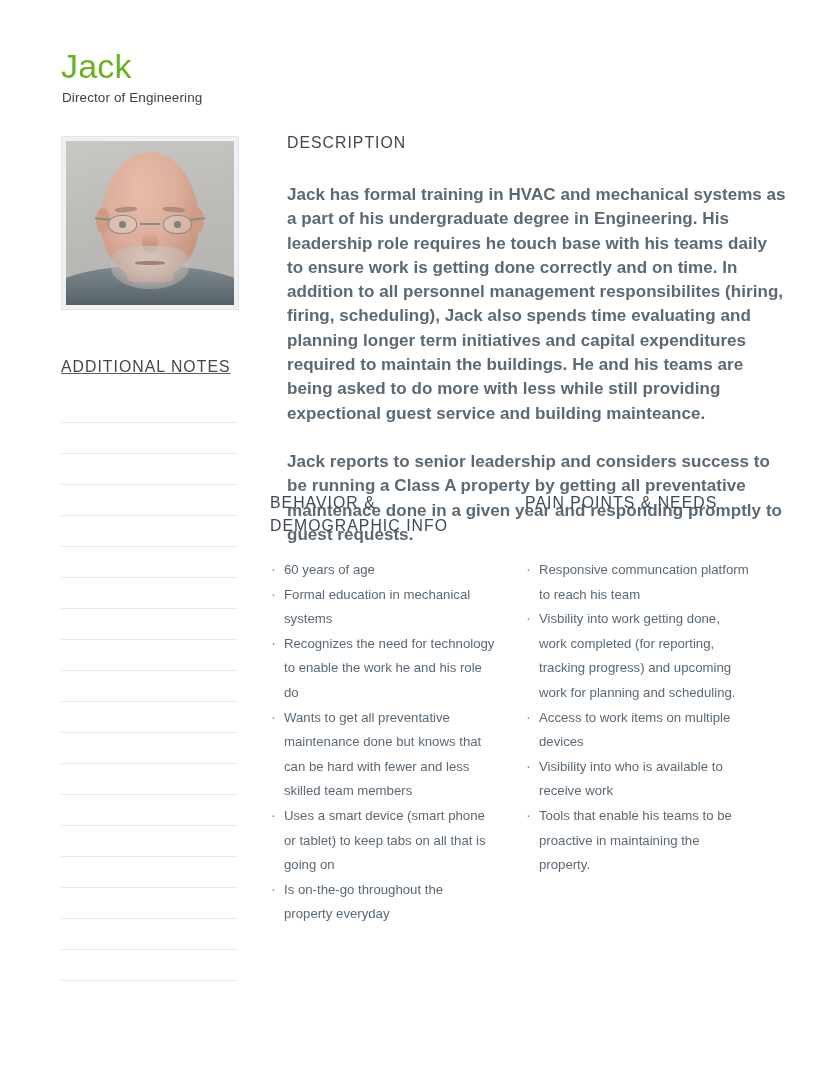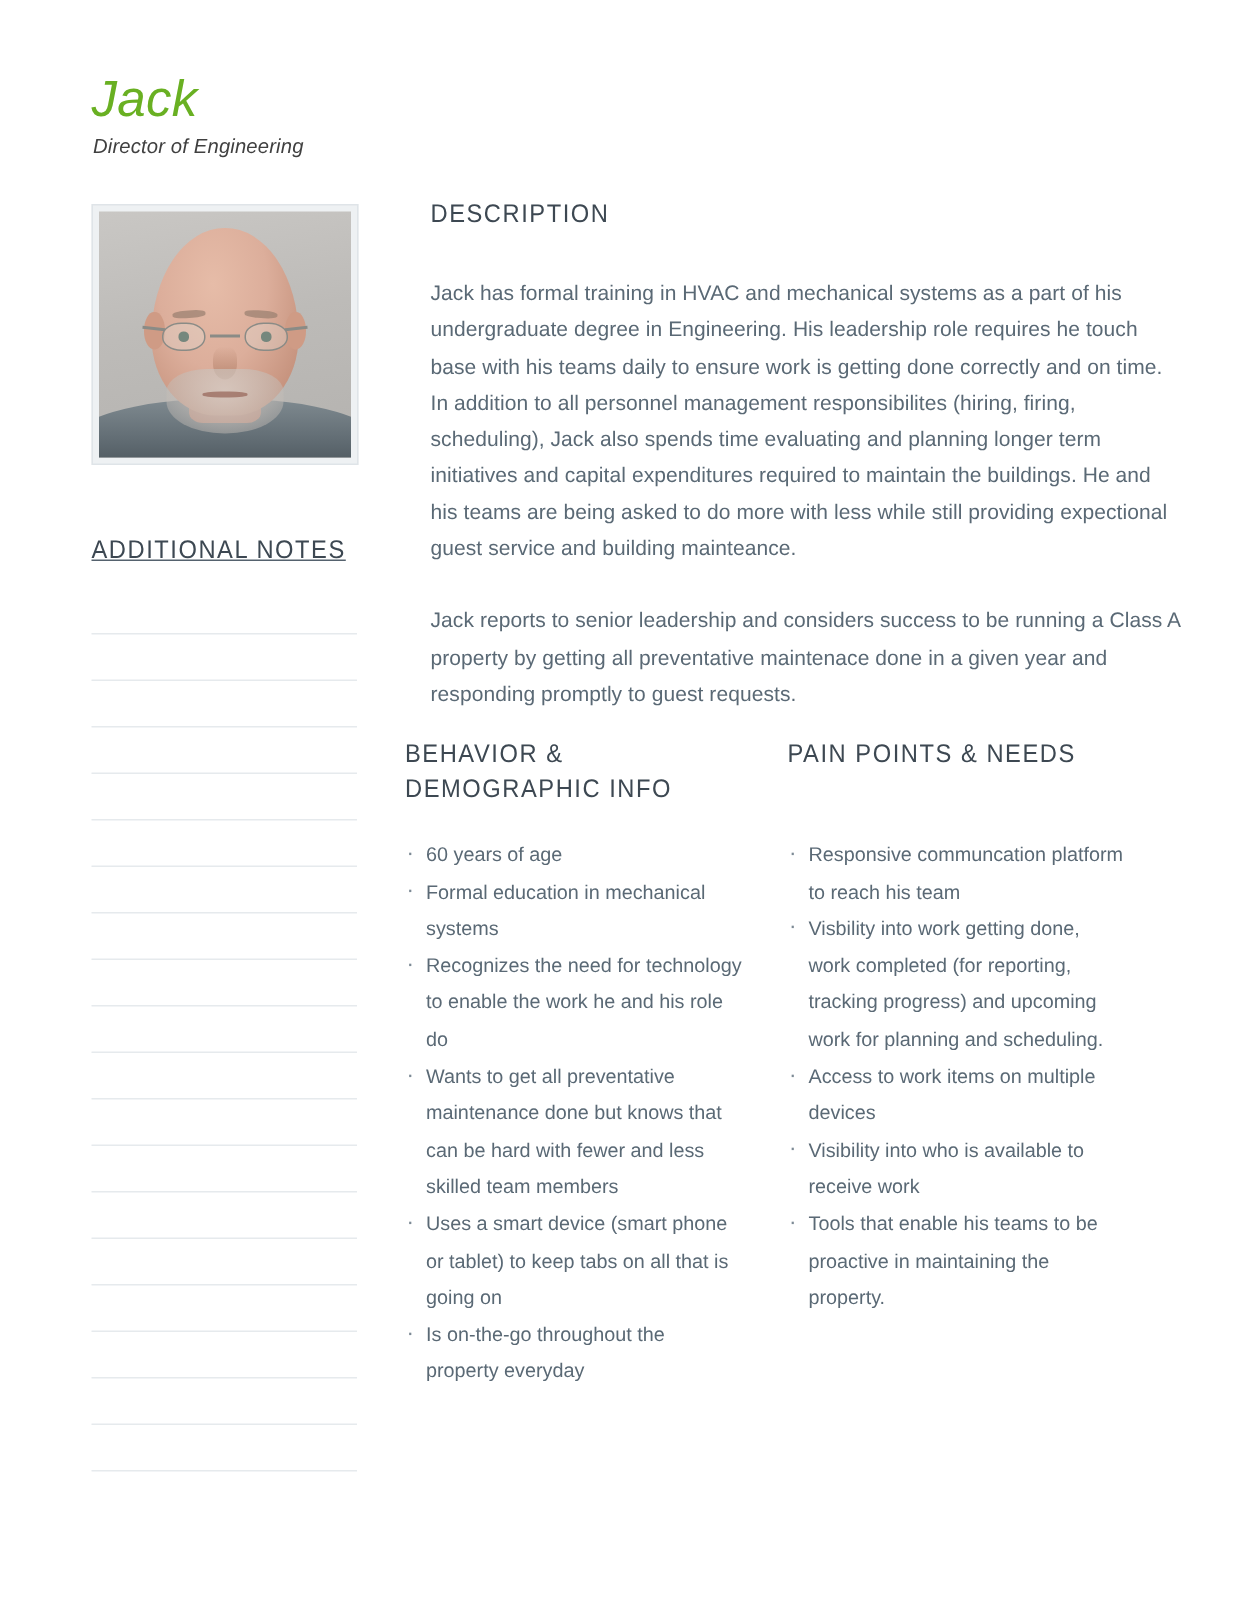--- a/index.html
+++ b/index.html
@@ -21,21 +21,20 @@
     position: absolute;
     inset: 0;
   }
 
   
   .persona-header {
     position: absolute;
     left: 61px;
     top: 46px;
     width: 400px;
-    font-style: italic;
   }
   .persona-name {
     font-size: 34px;
     line-height: 40px;
     font-weight: 400;
     color: #69b022;
     margin: 0;
     letter-spacing: 0.2px;
   }
   .persona-role {
@@ -218,25 +217,26 @@
     line-height: 23px;
     font-weight: 400;
     letter-spacing: 1.1px;
     color: #3d4852;
     margin: 0;
     font-family: "Liberation Sans Narrow", "Liberation Sans", sans-serif;
     transform: scaleX(0.93);
     transform-origin: left center;
   }
   .body-text {
-    font-size: 14px;
+    font-size: 17px;
     line-height: 24.3px;
     color: #5a6975;
     margin: 0;
     letter-spacing: 0.05px;
+    font-weight: bold;
   }
   #description-para-1 { margin-top: 29px; }
   #description-para-2 { margin-top: 24px; }
 
   
   .cols {
     position: absolute;
     left: 270px;
     top: 491px;
     width: 510px;

